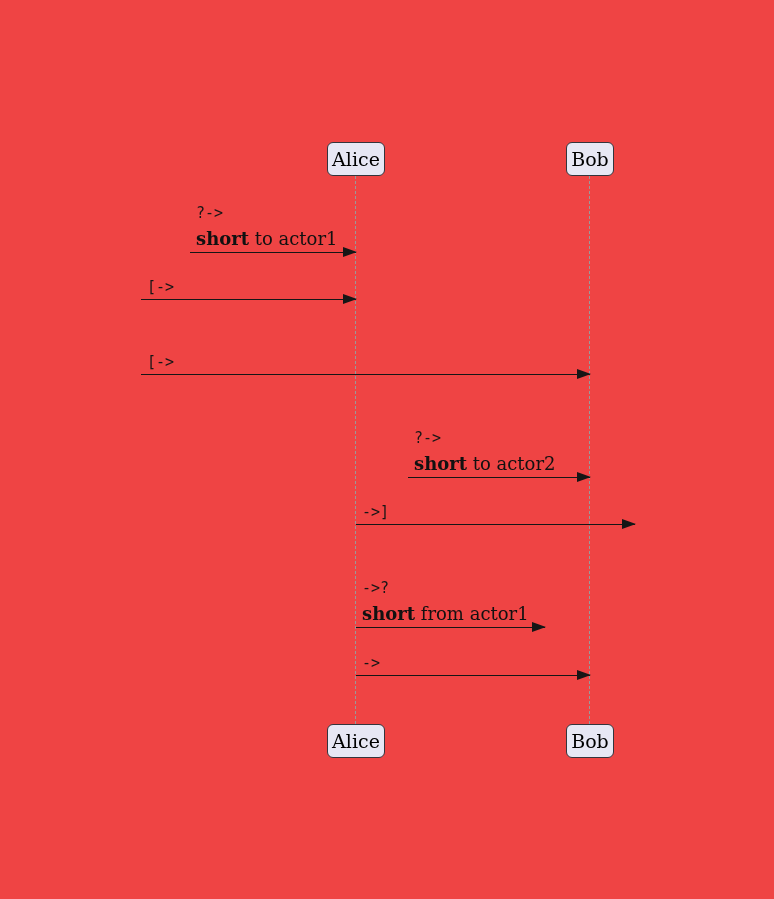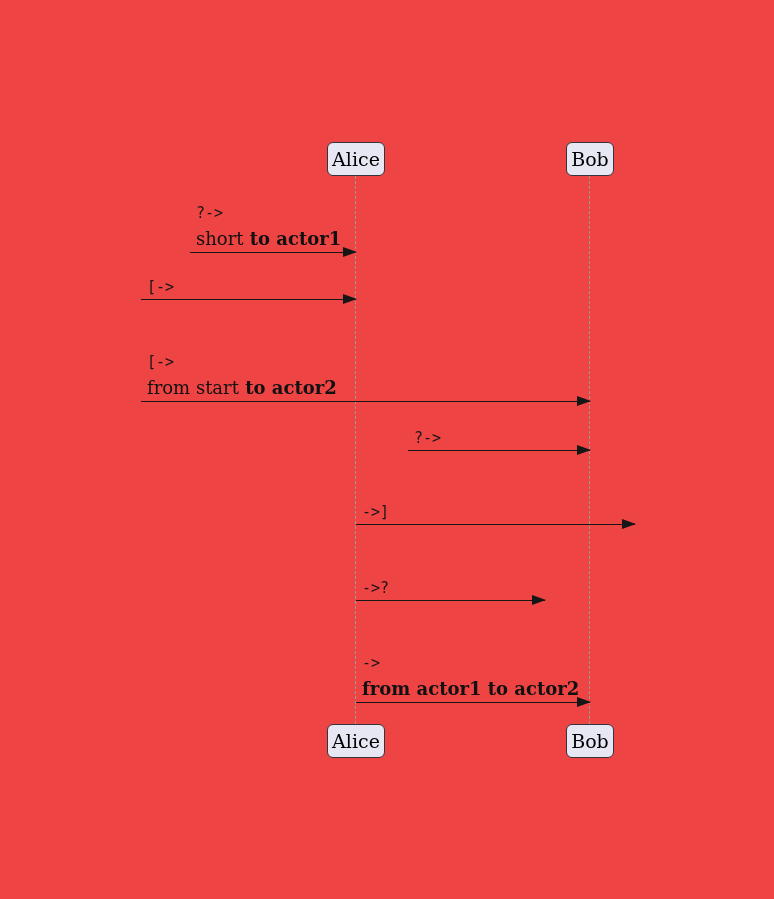--- a/index.html
+++ b/index.html
@@ -43,22 +43,22 @@
     color: #161616;
     white-space: pre;
   }
   .msg-text {
     font-size: 18px;
     line-height: 27px;
     height: 27px;
     padding-left: 6px;
     white-space: pre;
   }
-  .msg-text .bold { font-weight: normal; }
-  .msg-text .regular { font-weight: bold; }
+  .msg-text .bold { font-weight: bold; }
+  .msg-text .regular { font-weight: normal; }
   .msg-arrow {
     position: relative;
     width: 100%;
     height: 0;
     border-top: 1.3px solid #161616;
   }
   .head {
     position: absolute;
     right: -1px;
     top: -6.5px;
@@ -94,50 +94,50 @@
 
   <div class="message" style="left:141px; top:275px; width:215px;">
     <div class="msg-code">[-&gt;</div>
     <div class="msg-arrow">
         <i class="head"></i>
       </div>
   </div>
 
   <div class="message" style="left:141px; top:350px; width:449px;">
     <div class="msg-code">[-&gt;</div>
-    <div class="msg-text"><span class="bold">from start</span><span class="regular"> to actor2</span></div>
     <div class="msg-arrow">
         <i class="head"></i>
       </div>
   </div>
 
   <div class="message" style="left:408px; top:426px; width:182px;">
     <div class="msg-code">?-&gt;</div>
+    <div class="msg-text"><span class="bold">short</span><span class="regular"> to actor2</span></div>
     <div class="msg-arrow">
         <i class="head"></i>
       </div>
   </div>
 
   <div class="message" style="left:356px; top:500px; width:279px;">
     <div class="msg-code">-&gt;]</div>
     <div class="msg-arrow">
         <i class="head"></i>
       </div>
   </div>
 
   <div class="message" style="left:356px; top:576px; width:189px;">
     <div class="msg-code">-&gt;?</div>
+    <div class="msg-text"><span class="bold">short</span><span class="regular"> from actor1</span></div>
     <div class="msg-arrow">
         <i class="head"></i>
       </div>
   </div>
 
   <div class="message" style="left:356px; top:651px; width:234px;">
     <div class="msg-code">-&gt;</div>
-    <div class="msg-text"><span class="regular">from actor1 to actor2</span><span class="regular"></span></div>
     <div class="msg-arrow">
         <i class="head"></i>
       </div>
   </div>
 
   <div class="actor" style="left:327px; top:724px; width:58px;">
     <span>Alice</span>
   </div>
   <div class="actor" style="left:566px; top:724px; width:48px;">
     <span>Bob</span>

